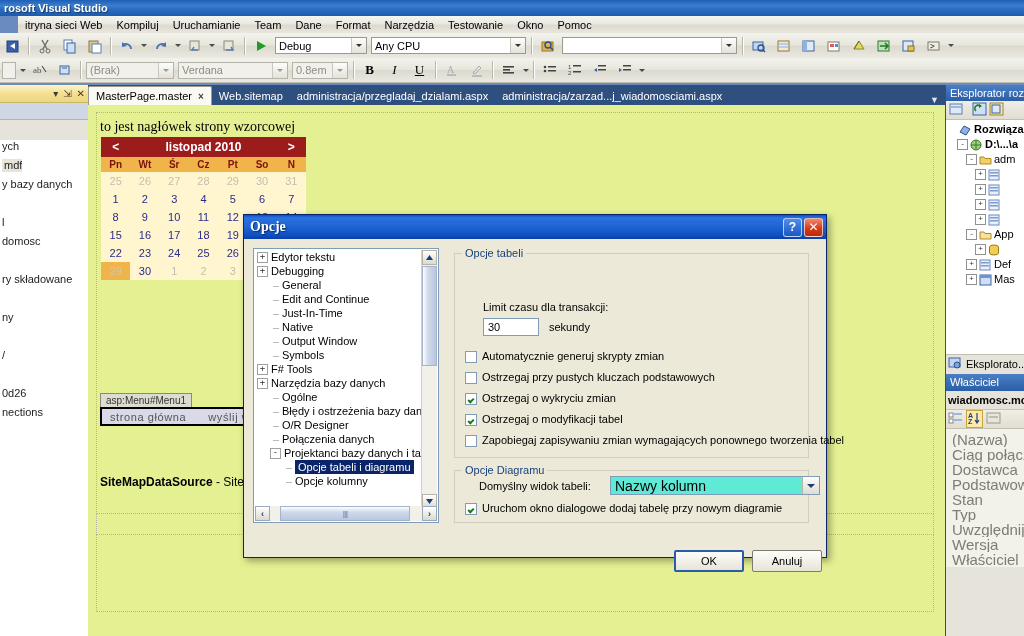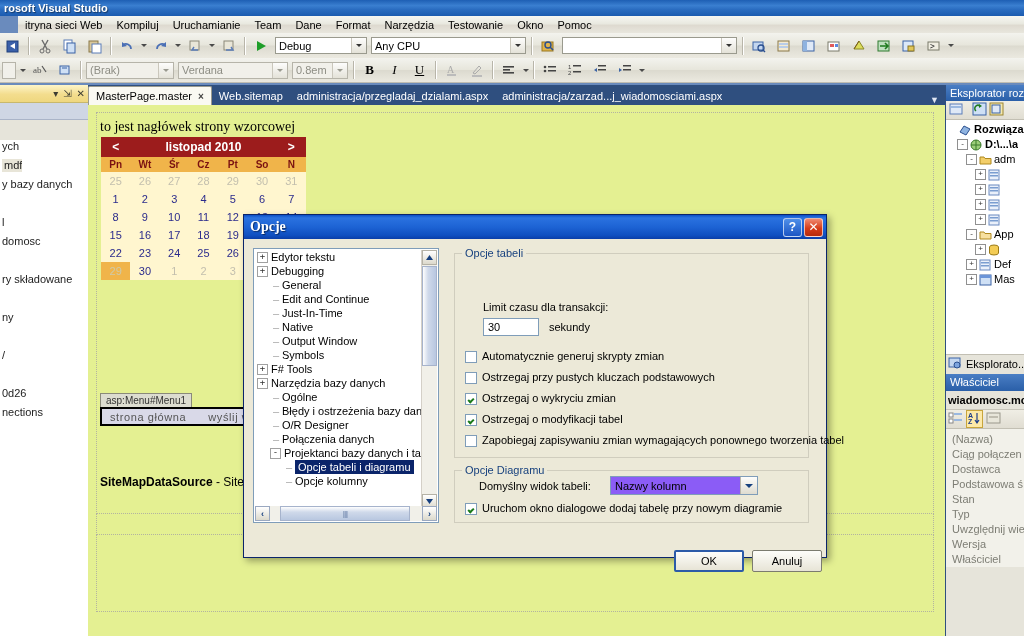--- a/index.html
+++ b/index.html
@@ -160,21 +160,21 @@
     display:flex;align-items:center;gap:3px;padding-left:2px;font-size:11px;}
   .rp-title2{
     height:17px;background:linear-gradient(to bottom,#4a7ec4,#2a5fa8);
     color:#fff;font-size:11px;padding-left:4px;line-height:17px;white-space:nowrap;overflow:hidden;
     margin-top:2px;
   }
   .prop-obj{background:#e6e4da;font-size:11px;font-weight:bold;padding:3px 2px;white-space:nowrap;overflow:hidden;}
   .prop-tools{height:18px;background:linear-gradient(to bottom,#f0eee5,#e0ddd2);
     border-top:1px solid #c8c5b9;border-bottom:1px solid #c2bfb3;
     display:flex;align-items:center;gap:3px;padding-left:2px;}
-  .prop-grid{background:#f2f1ea;font-size:11px;color:#7d7d74;padding-top:3px;}
+  .prop-grid{background:#f2f1ea;font-size:15px;color:#7d7d74;padding-top:3px;}
   .prop-grid .pr{height:15px;line-height:15px;padding-left:6px;white-space:nowrap;overflow:hidden;}
 
   
   .dlg{
     position:absolute;left:243px;top:214px;width:584px;height:344px;
     background:#ece9d8;border:1px solid #0a246a;box-sizing:border-box;
     box-shadow:3px 3px 7px rgba(0,0,0,.35);
   }
   .dlg-title{
     height:24px;
@@ -230,22 +230,22 @@
   .cbx.on::after{
     content:"";position:absolute;left:2px;top:4px;width:4px;height:2px;
     border-left:2px solid #1b7a1b;border-bottom:2px solid #1b7a1b;
     transform:rotate(-45deg);
   }
   .txtin{
     width:56px;height:18px;border:1px solid #7f9db9;background:#fff;box-sizing:border-box;
     font-size:11px;padding:1px 4px;line-height:14px;color:#000;
   }
   .ddl{
-    width:148px;height:19px;border:1px solid #7f9db9;background:#8b5cf6;box-sizing:border-box;
-    display:flex;align-items:center;font-size:11px;padding-left:4px;color:#000;
+    width:210px;height:19px;border:1px solid #7f9db9;background:#5eead4;box-sizing:border-box;
+    display:flex;align-items:center;font-size:14px;padding-left:4px;color:#000;
   }
   .ddl .b{width:16px;height:17px;margin-left:auto;margin-right:0;
     background:linear-gradient(to bottom,#fdfdfc,#dfdcd0);border-left:1px solid #b9b6aa;
     display:flex;align-items:center;justify-content:center;}
   .ddl .b i{border-left:4px solid transparent;border-right:4px solid transparent;border-top:4px solid #17417e;}
 
   .btn{
     width:70px;height:22px;border:1px solid #7b7b6f;background:linear-gradient(to bottom,#fdfdfa,#e7e4d6);
     box-sizing:border-box;font-size:11px;display:flex;align-items:center;justify-content:center;
     border-radius:2px;color:#000;

